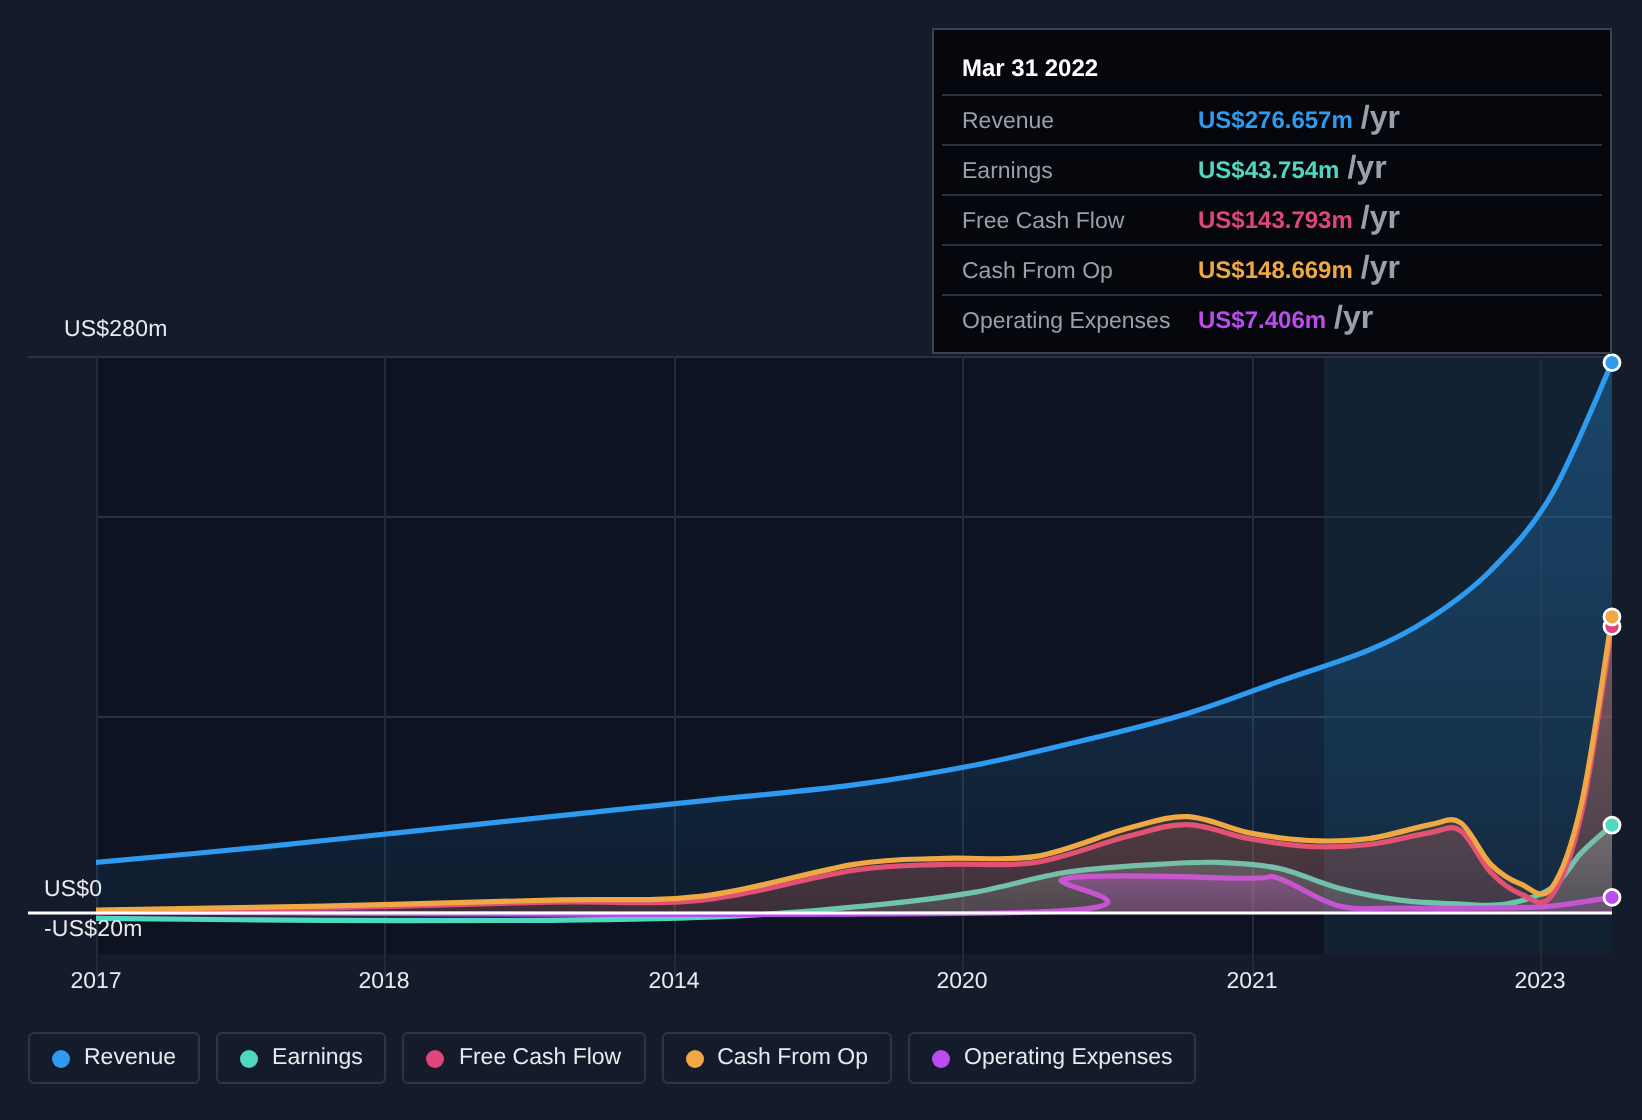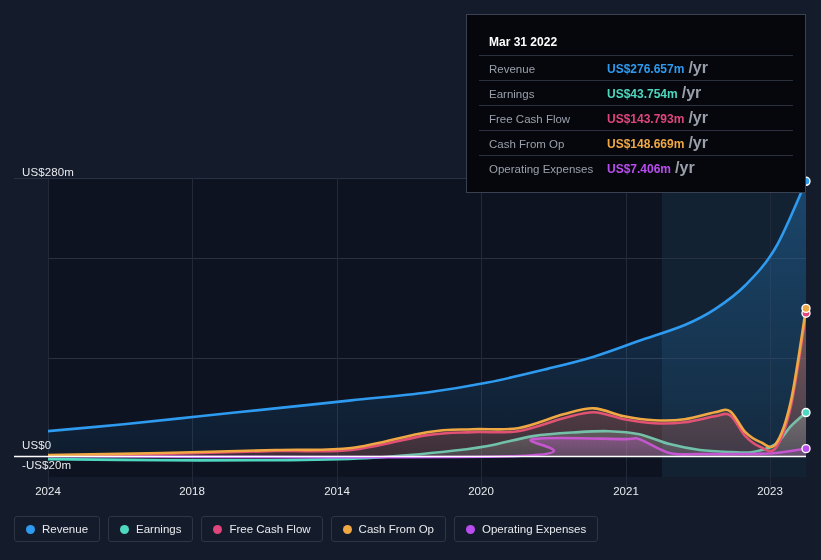--- a/index.html
+++ b/index.html
@@ -26,21 +26,21 @@
   }
 
   
   .axis-label {
     position: absolute;
     color: #e8eaed;
     font-size: 11.5px;
     white-space: nowrap;
     letter-spacing: 0.1px;
   }
-  #y-label-top   { left: 22px; top: 159px; margin-top: 7px; }
+  #y-label-top   { left: 32px; top: 159px; }
   #y-label-zero  { left: 22px; top: 439px; }
   #y-label-bot   { left: 22px; top: 459px; }
 
   .x-tick {
     position: absolute;
     top: 485px;
     color: #e8eaed;
     font-size: 11.5px;
     transform: translateX(-50%);
     white-space: nowrap;
@@ -48,21 +48,21 @@
 
   
   #tooltip {
     position: absolute;
     left: 466px;
     top: 14px;
     width: 340px;
     background: #05070c;
     border: 1px solid #3a4152;
     box-sizing: border-box;
-    padding: 12px;
+    padding: 4px;
   }
   #tooltip-title {
     color: #ffffff;
     font-size: 12px;
     font-weight: bold;
     padding: 8px 10px 6px 10px;
   }
   .tt-row {
     display: flex;
     align-items: baseline;
@@ -199,21 +199,21 @@
         <circle cx="806.00" cy="313.23" r="4" fill="#e0457b" stroke="#ffffff" stroke-width="1.4"></circle>
         <circle cx="806.00" cy="308.39" r="4" fill="#efa844" stroke="#ffffff" stroke-width="1.4"></circle>
       </g>
   </svg>
 
   <div class="axis-label" id="y-label-top">US$280m</div>
   <div class="axis-label" id="y-label-zero">US$0</div>
   <div class="axis-label" id="y-label-bot">-US$20m</div>
 
   <div id="x-ticks">
-      <div class="x-tick" style="left: 48px;">2024</div>
+      <div class="x-tick" style="left: 48px;">2017</div>
       <div class="x-tick" style="left: 192px;">2018</div>
       <div class="x-tick" style="left: 337px;">2014</div>
       <div class="x-tick" style="left: 481px;">2020</div>
       <div class="x-tick" style="left: 626px;">2021</div>
       <div class="x-tick" style="left: 770px;">2023</div>
     </div>
 
   <div id="tooltip">
     <div id="tooltip-title">Mar 31 2022</div>
 

